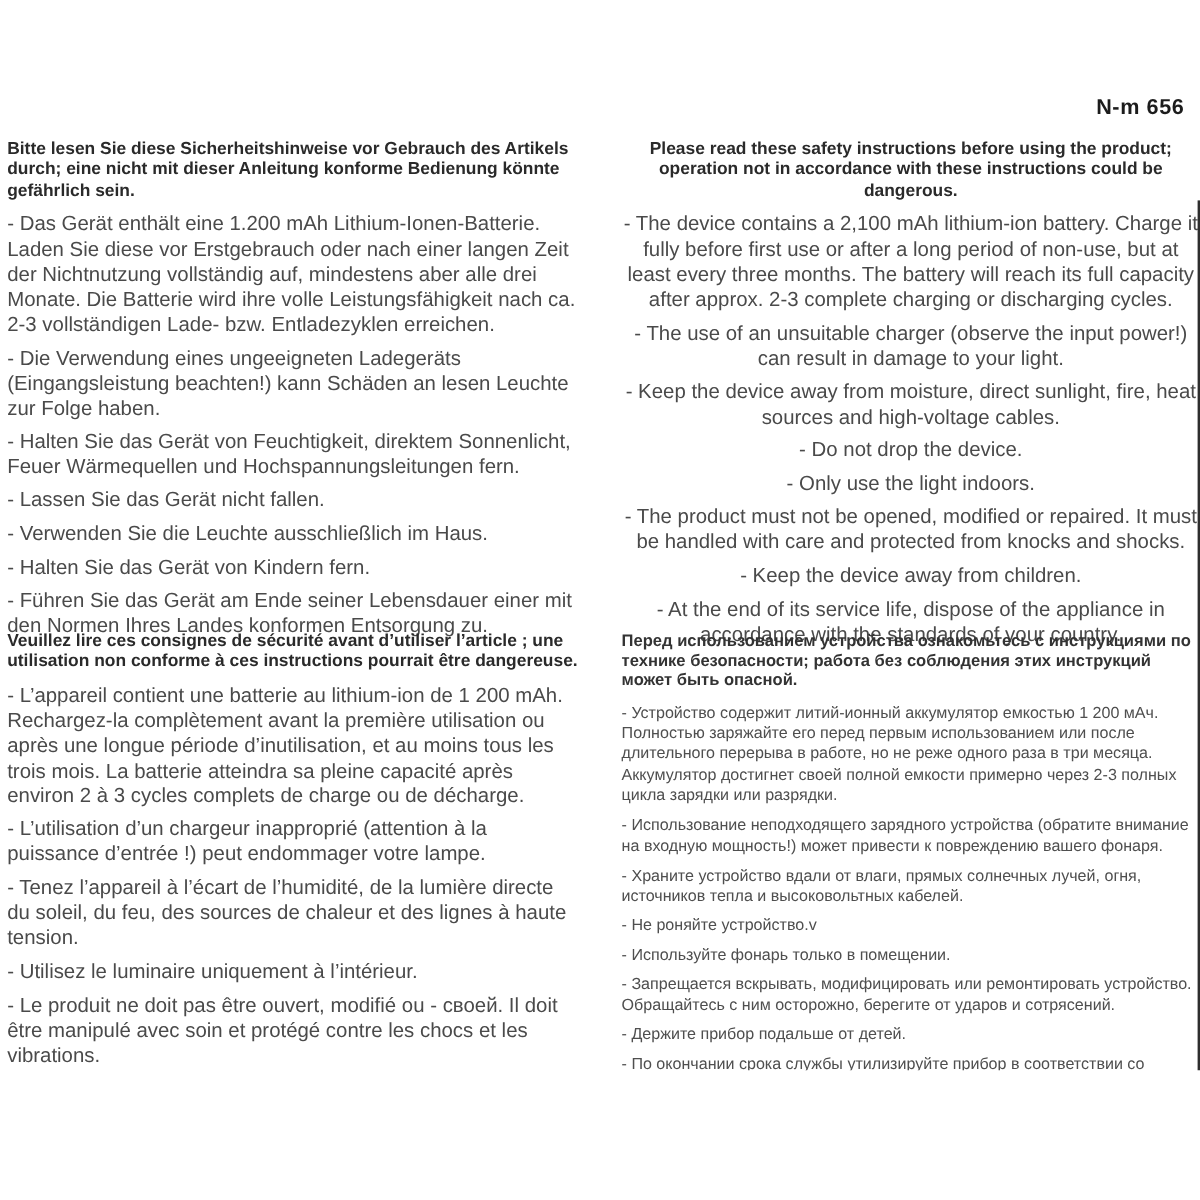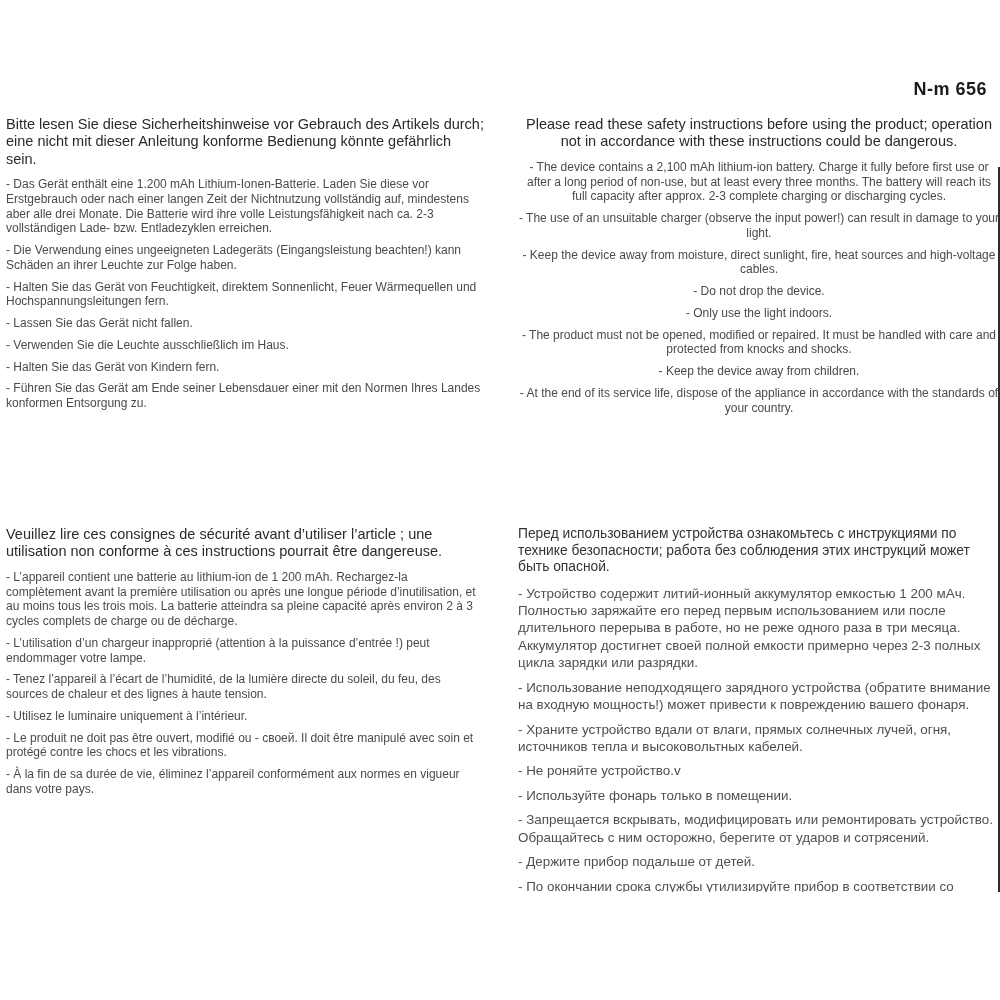--- a/index.html
+++ b/index.html
@@ -24,27 +24,27 @@
     letter-spacing: 0.5px;
     color: #1c1c1c;
   }
   .quad {
     position: absolute;
     width: 478px;
   }
   .quad h2 {
     margin: 0 0 9px 0;
     font-size: 14.5px;
-    font-weight: 400;
+    font-weight: 700;
     line-height: 1.2;
     color: #2a2a2a;
   }
   .quad p {
     margin: 0 0 7px 0;
-    font-size: 12px;
+    font-size: 17px;
     line-height: 1.23;
     color: #4a4a4a;
   }
   .quad-de { left: 6px;   top: 116px; }
   .quad-en { left: 518px; top: 116px; width: 482px; text-align: center; }
   .quad-fr { left: 6px;   top: 526px; }
   .quad-ru { left: 518px; top: 526px; width: 484px; }
   .quad-ru h2 { font-size: 13.8px; color: #333333; }
   .quad-ru p  { font-size: 13.4px; line-height: 1.3; color: #4f4f4f; }
   .edge-line {
@@ -59,21 +59,21 @@
 </head>
 <body>
 
 <div class="page">
 
   <div class="model-number">N-m 656</div>
 
   <section class="quad quad-de">
     <h2>Bitte lesen Sie diese Sicherheitshinweise vor Gebrauch des Artikels durch; eine nicht mit dieser Anleitung konforme Bedienung könnte gefährlich sein.</h2>
     <p>- Das Gerät enthält eine 1.200 mAh Lithium-Ionen-Batterie. Laden Sie diese vor Erstgebrauch oder nach einer langen Zeit der Nichtnutzung vollständig auf, mindestens aber alle drei Monate. Die Batterie wird ihre volle Leistungsfähigkeit nach ca. 2-3 vollständigen Lade- bzw. Entladezyklen erreichen.</p>
-    <p>- Die Verwendung eines ungeeigneten Ladegeräts (Eingangsleistung beachten!) kann Schäden an ihrer Leuchte zur Folge haben.</p>
+    <p>- Die Verwendung eines ungeeigneten Ladegeräts (Eingangsleistung beachten!) kann Schäden an lesen Leuchte zur Folge haben.</p>
     <p>- Halten Sie das Gerät von Feuchtigkeit, direktem Sonnenlicht, Feuer Wärmequellen und Hochspannungsleitungen fern.</p>
     <p>- Lassen Sie das Gerät nicht fallen.</p>
     <p>- Verwenden Sie die Leuchte ausschließlich im Haus.</p>
     <p>- Halten Sie das Gerät von Kindern fern.</p>
     <p>- Führen Sie das Gerät am Ende seiner Lebensdauer einer mit den Normen Ihres Landes konformen Entsorgung zu.</p>
   </section>
 
   <section class="quad quad-en">
     <h2>Please read these safety instructions before using the product; operation not in accordance with these instructions could be dangerous.</h2>
     <p>- The device contains a 2,100 mAh lithium-ion battery. Charge it fully before first use or after a long period of non-use, but at least every three months. The battery will reach its full capacity after approx. 2-3 complete charging or discharging cycles.</p>

